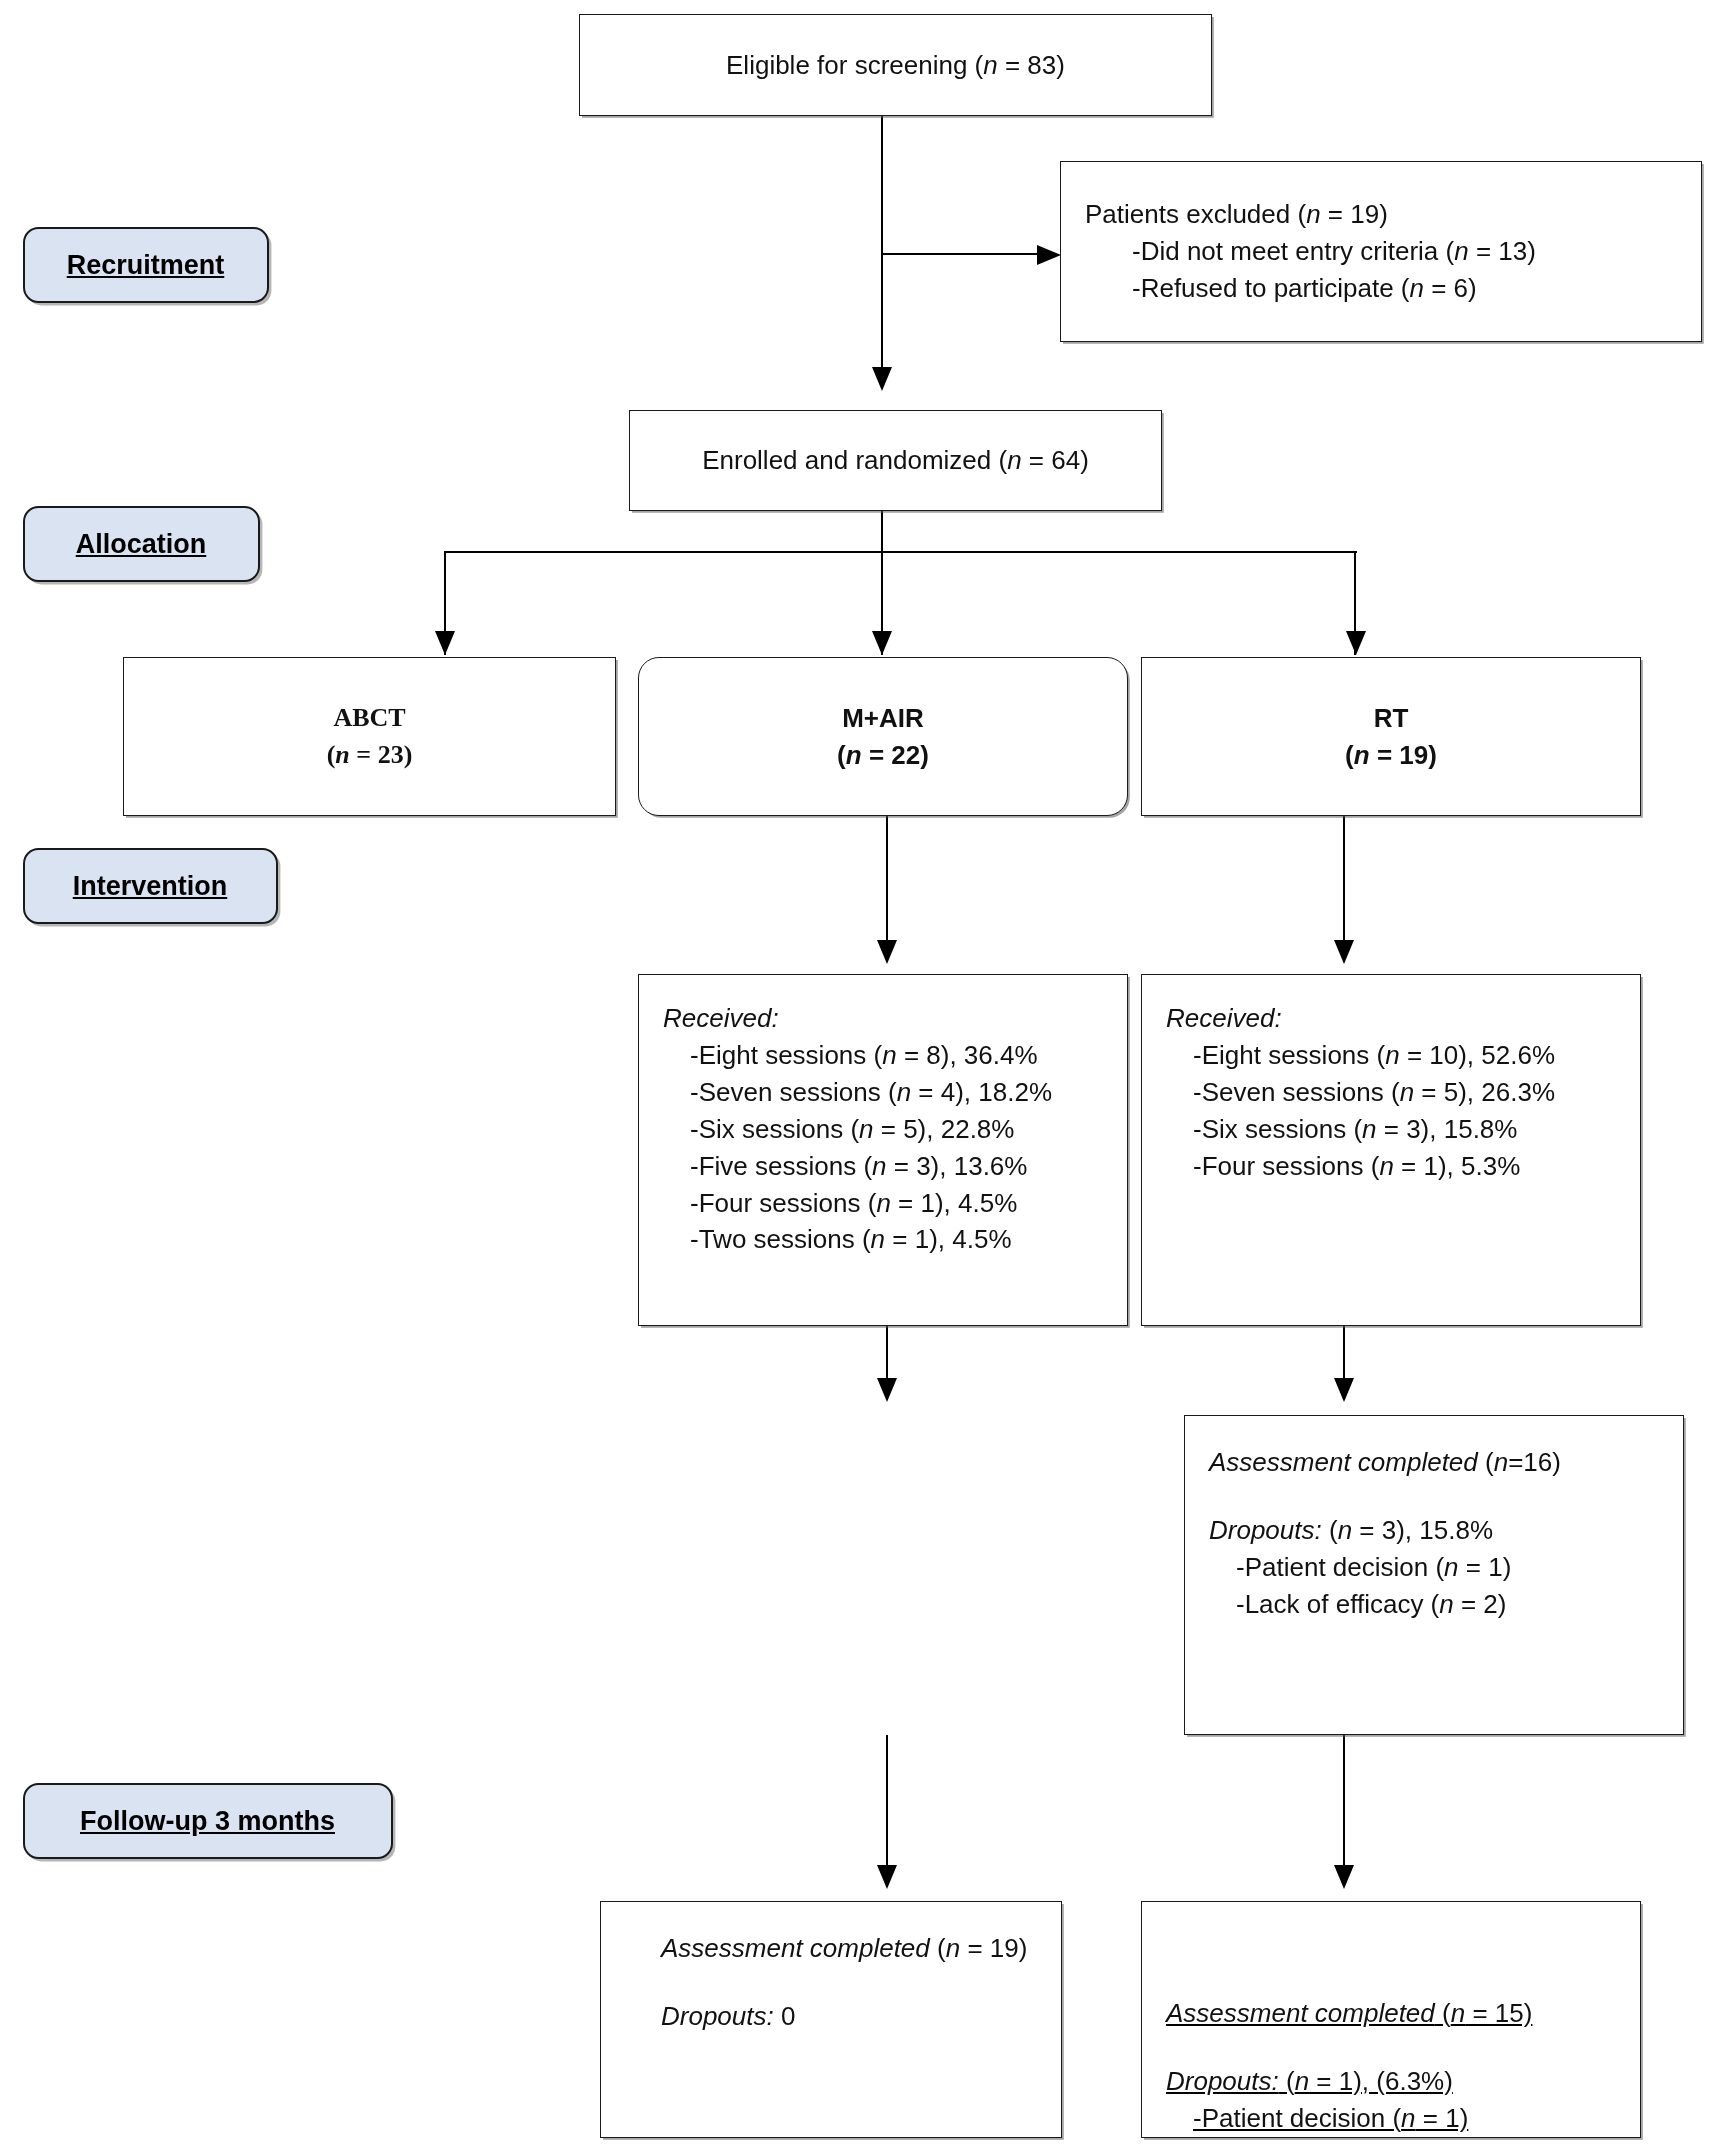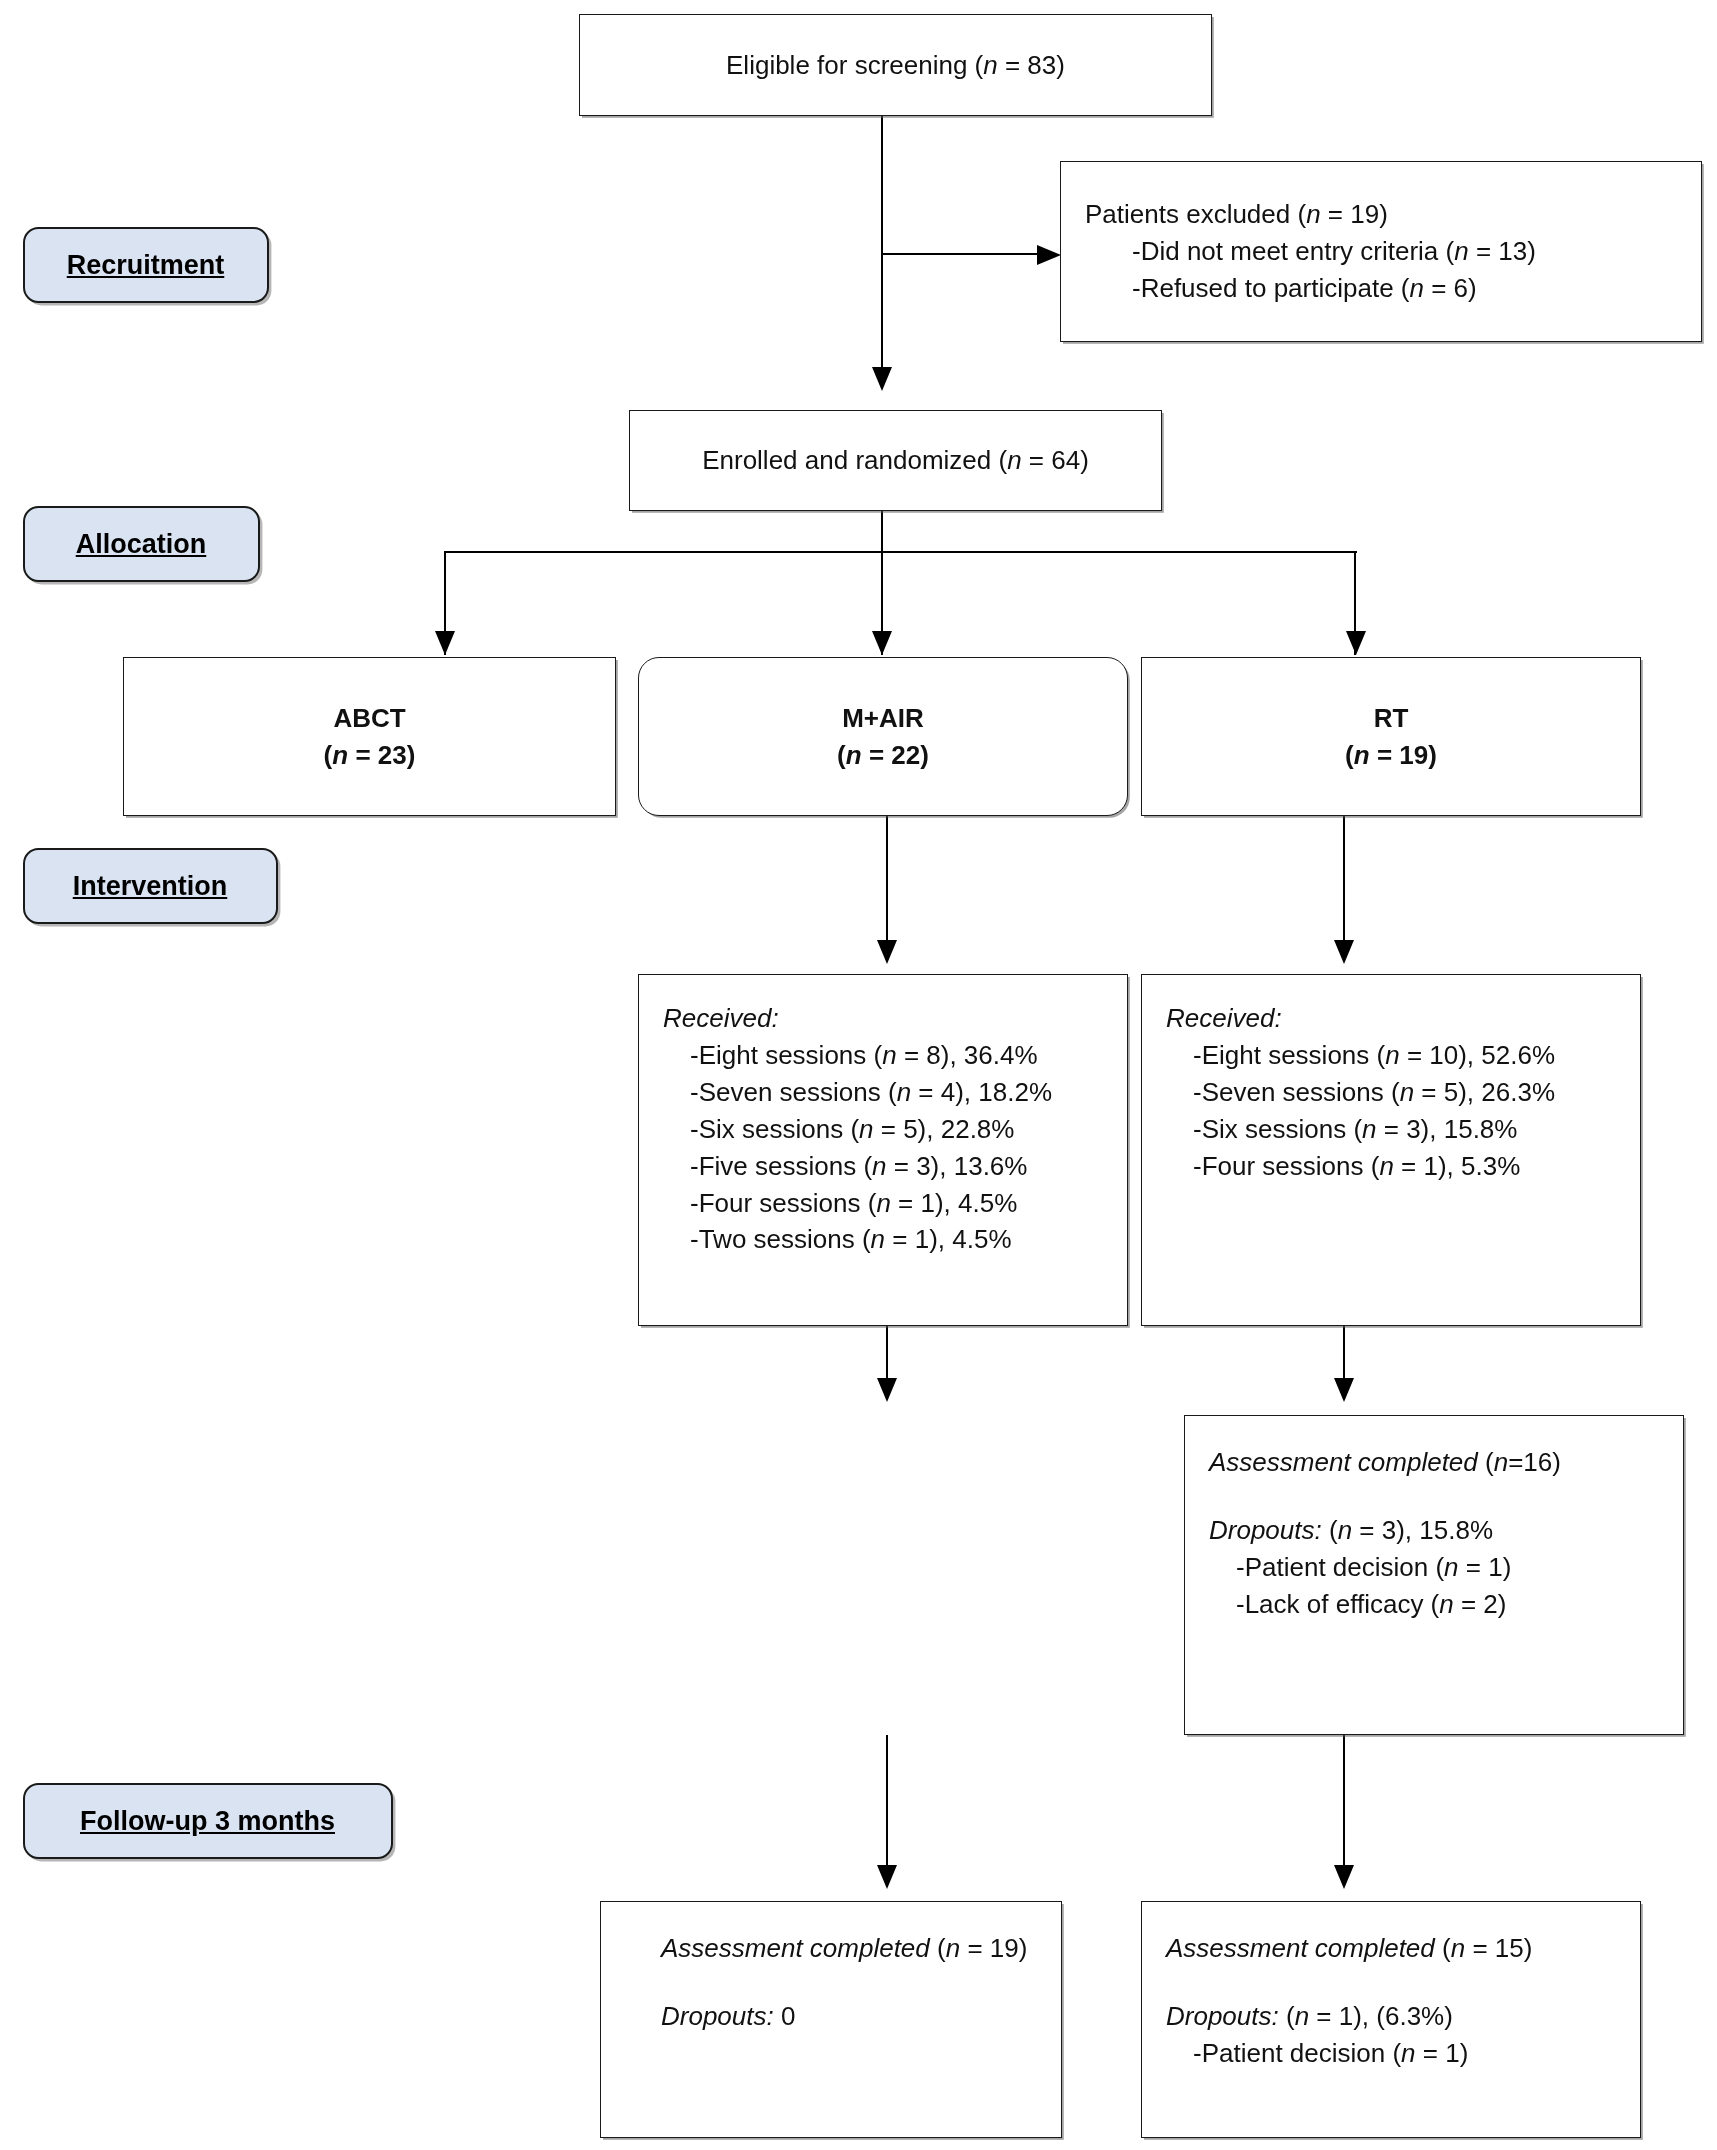--- a/index.html
+++ b/index.html
@@ -166,21 +166,21 @@
       <div class="line indent2">-Refused to participate (<i>n</i> = 6)</div>
     </div>
   </div>
 
   <div class="box box-center" style="left:629px; top:410px; width:533px; height:101px;">
     <div class="box-inner">
       <div class="line">Enrolled and randomized (<i>n</i> = 64)</div>
     </div>
   </div>
 
-  <div class="box box-center" style="left:123px; top:657px; width:493px; height:159px;">
+  <div class="box box-center" style="left:123px; top:657px; width:493px; height:159px;font-family:Liberation Serif, serif;">
     <div class="box-inner">
       <div class="line bold">ABCT</div>
       <div class="line bold">(<i>n</i> = 23)</div>
     </div>
   </div>
 
   <div class="box box-center" style="left:638px; top:657px; width:490px; height:159px;border-radius:21px;">
     <div class="box-inner">
       <div class="line bold">M+AIR</div>
       <div class="line bold">(<i>n</i> = 22)</div>
@@ -229,21 +229,21 @@
 
   <div class="box box-left" style="left:600px; top:1901px; width:462px; height:237px;padding-left:36px;">
     <div class="box-inner pad-lr" style="justify-content:flex-start; padding-top:28px;">
       <div class="line"><span class="ital">Assessment completed</span><span> (<i>n</i> = 19)</span></div>
       <div class="gap"></div>
       <div class="line"><span class="ital">Dropouts:</span><span> 0</span></div>
     </div>
   </div>
 
   <div class="box box-left" style="left:1141px; top:1901px; width:500px; height:237px;">
-    <div class="box-inner pad-lr" style="justify-content:flex-start; padding-top:28px;">
+    <div class="box-inner pad-lr" style="justify-content:flex-end; padding-top:28px;text-decoration:underline;">
       <div class="line"><span class="ital">Assessment completed</span><span> (<i>n</i> = 15)</span></div>
       <div class="gap"></div>
       <div class="line"><span class="ital">Dropouts:</span><span> (<i>n</i> = 1), (6.3%)</span></div>
       <div class="line indent1">-Patient decision (<i>n</i> = 1)</div>
     </div>
   </div>
 
 </div>
 
 

